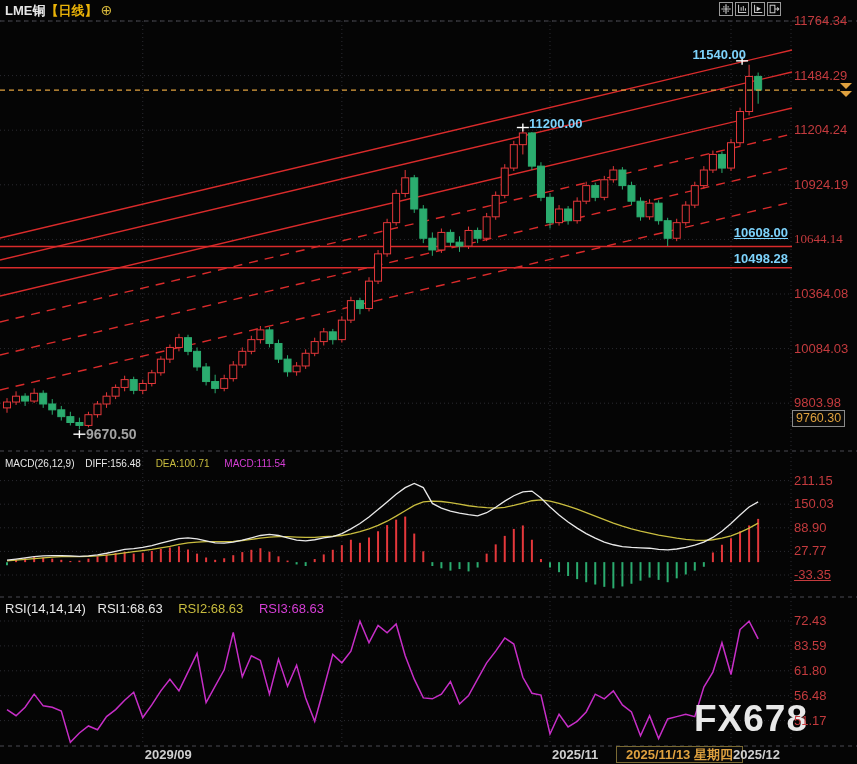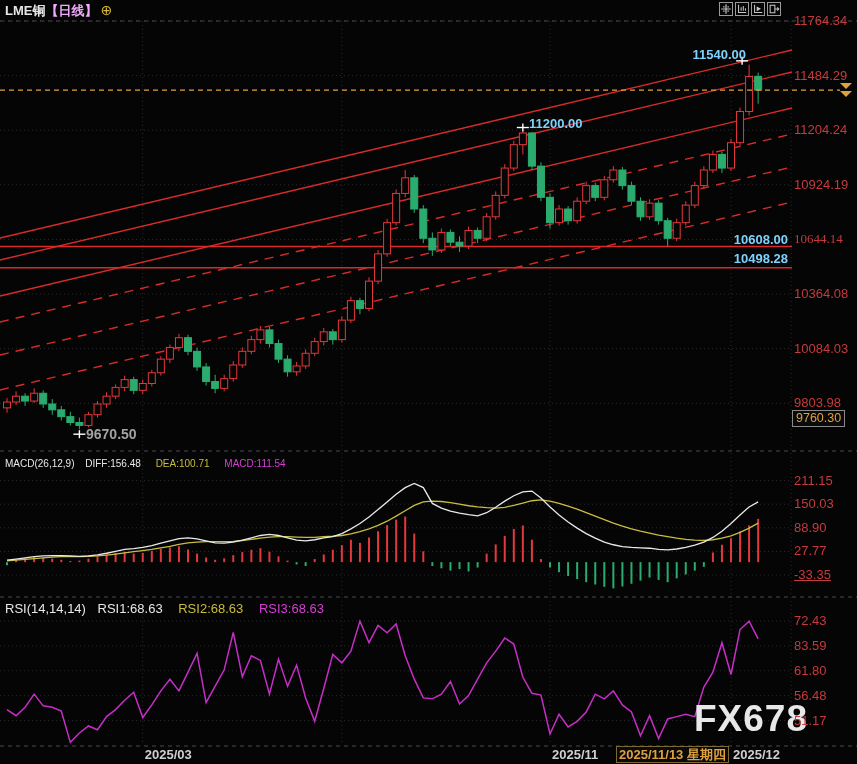--- a/index.html
+++ b/index.html
@@ -3,41 +3,41 @@
 <meta charset="utf-8">
 <style>
   html,body{margin:0;padding:0;background:#050505;}
   #app{position:relative;width:857px;height:764px;background:#050505;overflow:hidden;
        font-family:"Liberation Sans",sans-serif;}
   #cv{position:absolute;left:0;top:0;}
   #labels{position:absolute;left:0;top:0;width:857px;height:764px;pointer-events:none;}
   .tick{position:absolute;font-size:13px;color:#c43b3e;white-space:nowrap;line-height:16px;}
   .tick.xlab{color:#cfcfcf;font-weight:bold;}
   #titlebar{position:absolute;left:5px;top:2px;font-size:13px;font-weight:bold;color:#e6e6e6;}
-  #titlebar .period{color:#f0abfc;}
+  #titlebar .period{color:#eab308;}
   #titlebar .plus{color:#d8b93c;font-weight:normal;font-size:14px;margin-left:3px;}
   #toolbar{position:absolute;right:76px;top:2px;display:flex;gap:2px;}
   #toolbar .tbtn{width:14px;height:14px;border:1px solid #9a9a9a;background:#050505;
        padding:0;display:flex;align-items:center;justify-content:center;cursor:pointer;}
   .annot{position:absolute;font-size:13px;font-weight:bold;white-space:nowrap;}
   .annot.red{color:#7dd3fc;}
   .annot.green{color:#a3a3a3;font-size:14px;}
   #lbl-high{right:111px;top:47px;}
   #lbl-swing{left:529px;top:116px;}
-  #lbl-s1{right:69px;top:232px;}
+  #lbl-s1{right:69px;top:225px;text-decoration:underline;}
   #lbl-s2{right:69px;top:251px;}
   #lbl-low{left:86px;top:426px;}
   #lbl-special{position:absolute;left:792px;top:410px;color:#dfa13f;font-size:12.5px;
        border:1px solid #8a8a8a;background:#0a0a0a;padding:0 3px;line-height:15px;}
   #ind-macd{position:absolute;left:5px;top:458px;font-size:10px;color:#e8e8e8;}
   #ind-rsi{position:absolute;left:5px;top:601px;font-size:13px;color:#e8e8e8;}
   .ind-y{color:#c9bd3f;margin-left:12px;}
   .ind-m{color:#d63fd6;margin-left:12px;}
   #hl-date{position:absolute;left:616px;top:746px;border:1px solid #7a6a33;color:#dfa13f;
-       font-size:13px;font-weight:bold;padding:0 2px;line-height:15px;background:#0a0a0a;}
+       font-size:13px;font-weight:bold;padding:0 9px;line-height:15px;background:#0a0a0a;}
   #watermark{position:absolute;left:694px;top:698px;font-size:37px;font-weight:bold;
        color:#e8e8e8;letter-spacing:1px;}
 </style>
 </head>
 <body>
 
 <div id="app">
   <svg id="cv" width="857" height="764">
       <line x1="0" y1="21" x2="790" y2="21" stroke="#2b2b31" stroke-width="1" stroke-dasharray="1,3"></line>
       <line x1="0" y1="75.6" x2="790" y2="75.6" stroke="#2b2b31" stroke-width="1" stroke-dasharray="1,3"></line>
@@ -407,18 +407,18 @@
       <div class="tick " style="left: 794px; top: 472.6px;">211.15</div>
       <div class="tick " style="left: 794px; top: 496.2px;">150.03</div>
       <div class="tick " style="left: 794px; top: 519.8px;">88.90</div>
       <div class="tick " style="left: 794px; top: 543.4px;">27.77</div>
       <div class="tick " style="left: 794px; top: 567px; text-decoration: underline;">-33.35</div>
       <div class="tick " style="left: 794px; top: 613px;">72.43</div>
       <div class="tick " style="left: 794px; top: 637.9px;">83.59</div>
       <div class="tick " style="left: 794px; top: 662.8px;">61.80</div>
       <div class="tick " style="left: 794px; top: 687.7px;">56.48</div>
       <div class="tick " style="left: 794px; top: 712.6px;">51.17</div>
-      <div class="tick xlab" style="left: 144.75px; top: 747px;">2025/03</div>
+      <div class="tick xlab" style="left: 144.75px; top: 747px;">2029/09</div>
       <div class="tick xlab" style="left: 343.85px; top: 747px; margin-top: 34px;">2025/10</div>
       <div class="tick xlab" style="left: 552px; top: 747px;">2025/11</div>
       <div class="tick xlab" style="left: 733px; top: 747px;">2025/12</div>
     </div>
 </div>
 
 </body></html>

